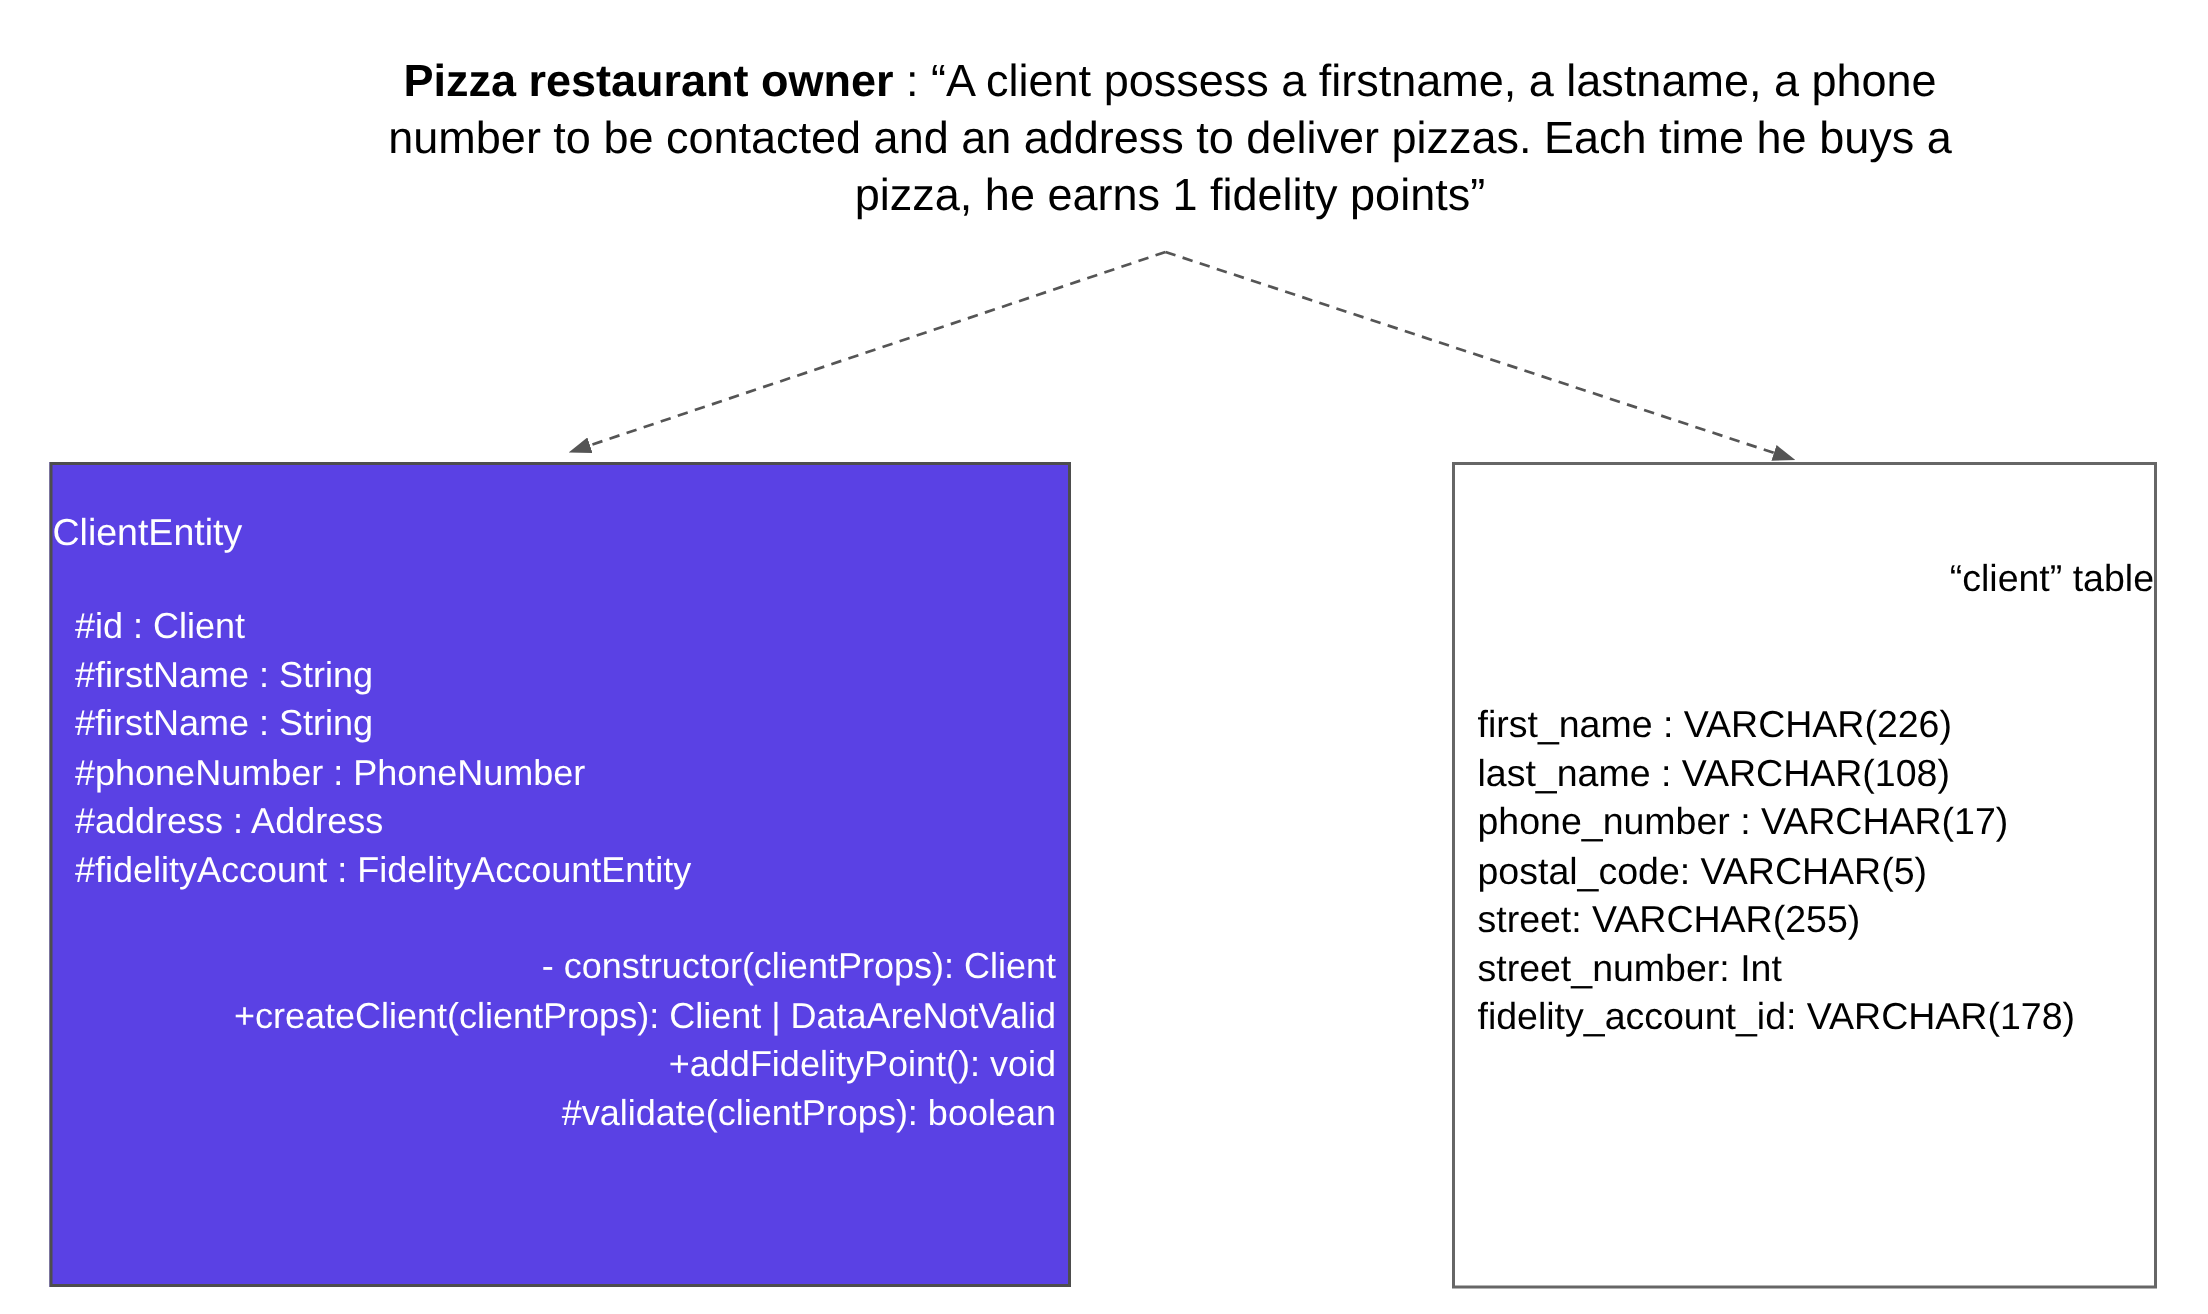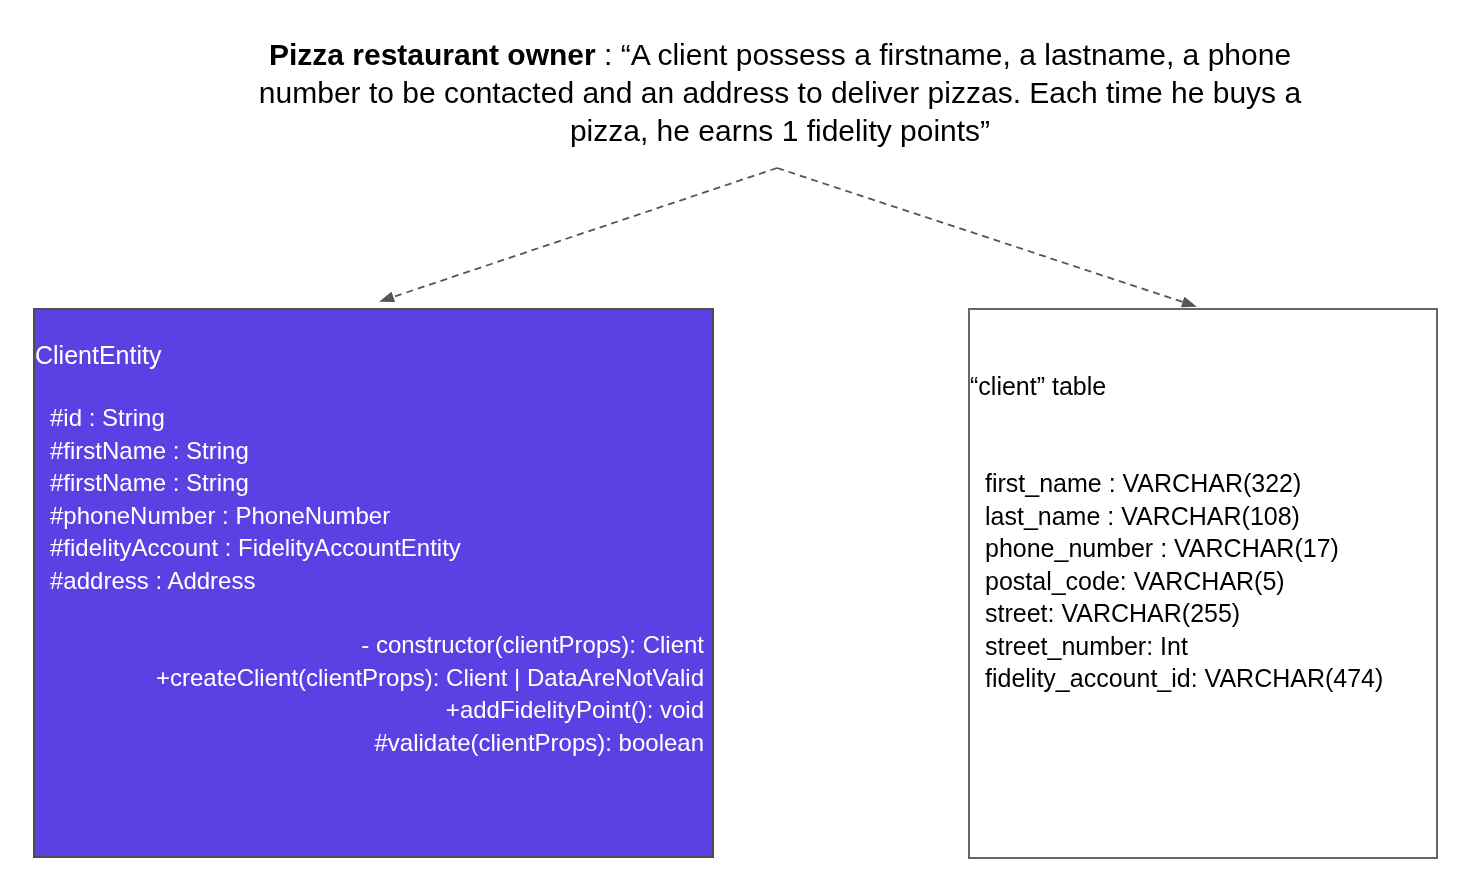--- a/index.html
+++ b/index.html
@@ -78,21 +78,21 @@
     width: 470px;
     height: 551px;
     box-sizing: border-box;
     background: #ffffff;
     border: 2px solid #666666;
     color: #000000;
     font-size: 25px;
   }
   .table-title {
     margin-top: 62px;
-    text-align: left;
+    text-align: right;
     font-size: 25px;
     line-height: 28px;
   }
   .table-box .cols { margin-top: 67px; }
 </style>
 </head>
 <body>
 
 <div class="canvas">
 
@@ -106,41 +106,41 @@
         <polygon points="0,0 15,5.5 0,11" fill="#555555"></polygon>
       </marker>
     </defs>
     <line x1="777" y1="168" x2="381" y2="301" stroke="#555555" stroke-width="1.8" stroke-dasharray="7 5" marker-end="url(#arrowhead)"></line>
     <line x1="777" y1="168" x2="1195" y2="306" stroke="#555555" stroke-width="1.8" stroke-dasharray="7 5" marker-end="url(#arrowhead)"></line>
   </svg>
 
   <div class="entity-box" style="background-color: rgb(90, 65, 228); color: rgb(255, 255, 255); border-color: rgb(77, 77, 77);">
     <div class="entity-title">ClientEntity</div>
     <ul class="lines attrs">
-        <li>#id : String</li>
+        <li>#id : Client</li>
         <li>#firstName : String</li>
         <li>#firstName : String</li>
         <li>#phoneNumber : PhoneNumber</li>
+        <li>#address : Address</li>
         <li>#fidelityAccount : FidelityAccountEntity</li>
-        <li>#address : Address</li>
       </ul>
     <ul class="lines methods">
         <li>- constructor(clientProps): Client</li>
         <li>+createClient(clientProps): Client | DataAreNotValid</li>
         <li>+addFidelityPoint(): void</li>
         <li>#validate(clientProps): boolean</li>
       </ul>
   </div>
 
   <div class="table-box" style="background-color: rgb(255, 255, 255); color: rgb(0, 0, 0); border-color: rgb(102, 102, 102);">
     <div class="table-title">“client” table</div>
     <ul class="lines cols">
-        <li>first_name : VARCHAR(322)</li>
+        <li>first_name : VARCHAR(226)</li>
         <li>last_name : VARCHAR(108)</li>
         <li>phone_number : VARCHAR(17)</li>
         <li>postal_code: VARCHAR(5)</li>
         <li>street: VARCHAR(255)</li>
         <li>street_number: Int</li>
-        <li>fidelity_account_id: VARCHAR(474)</li>
+        <li>fidelity_account_id: VARCHAR(178)</li>
       </ul>
   </div>
 
 </div>
 
 </body></html>

